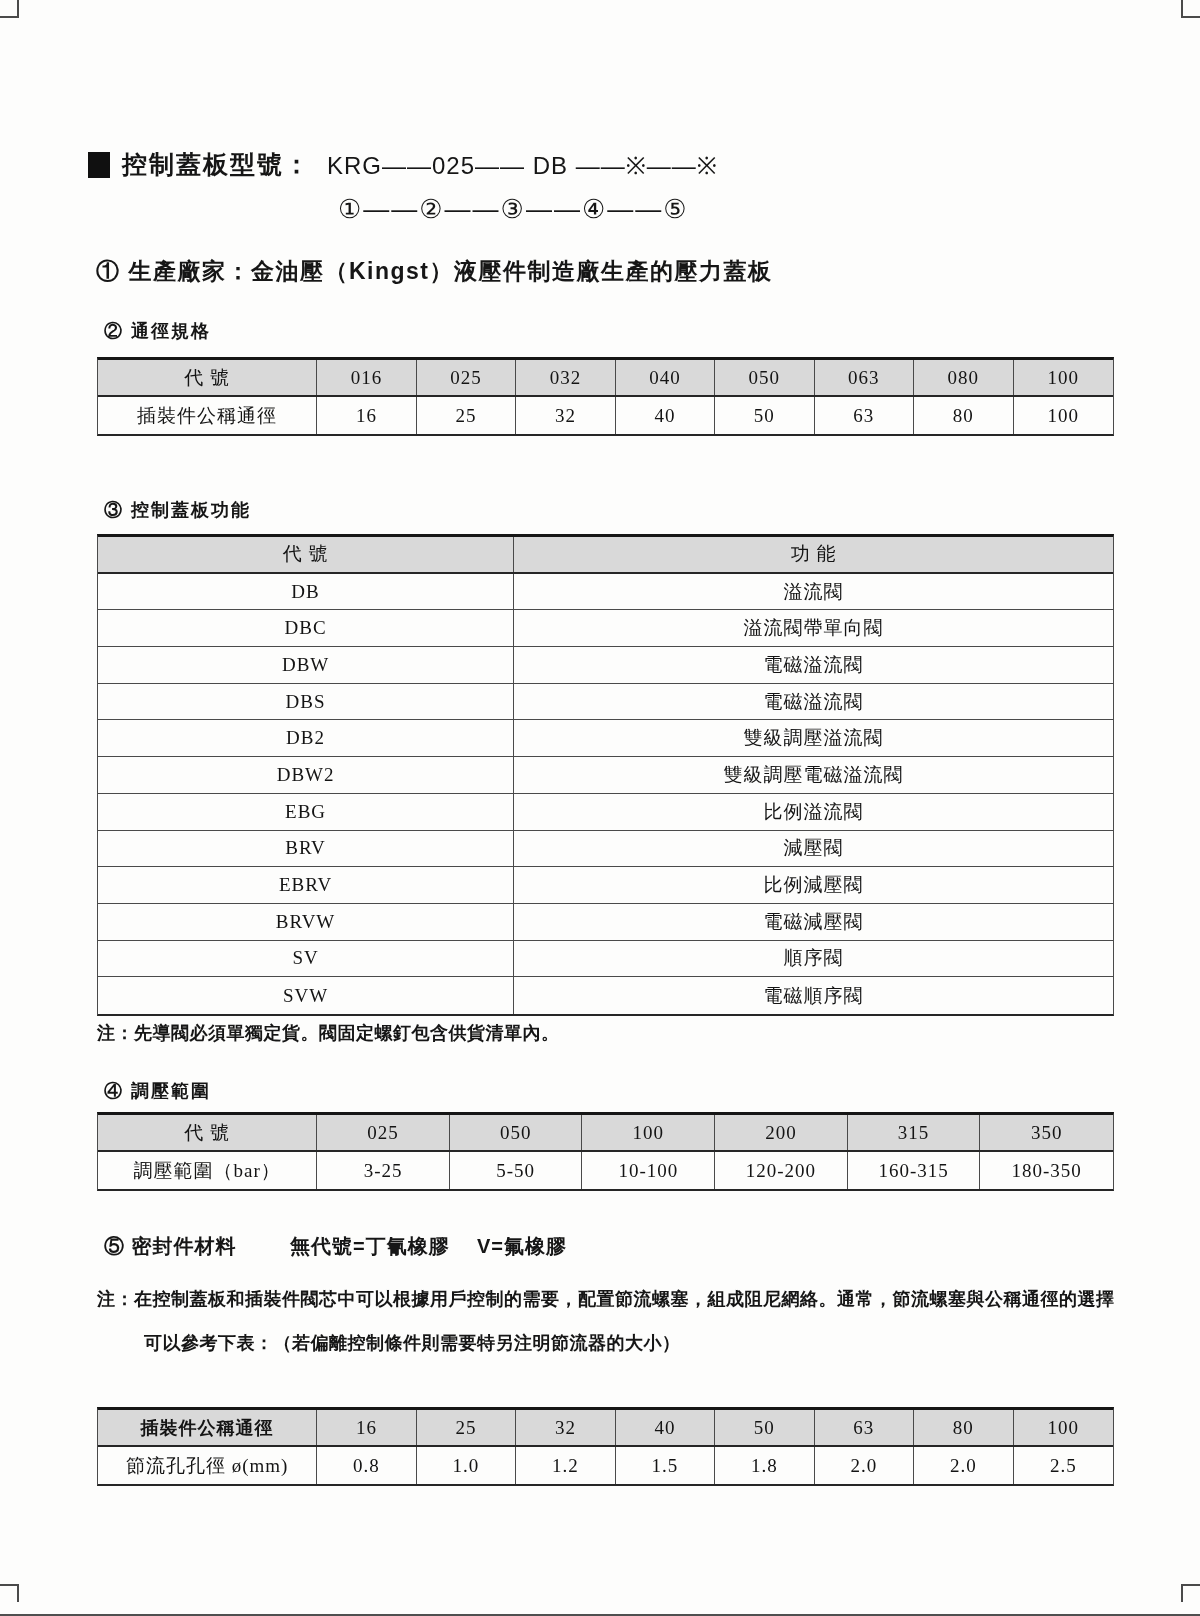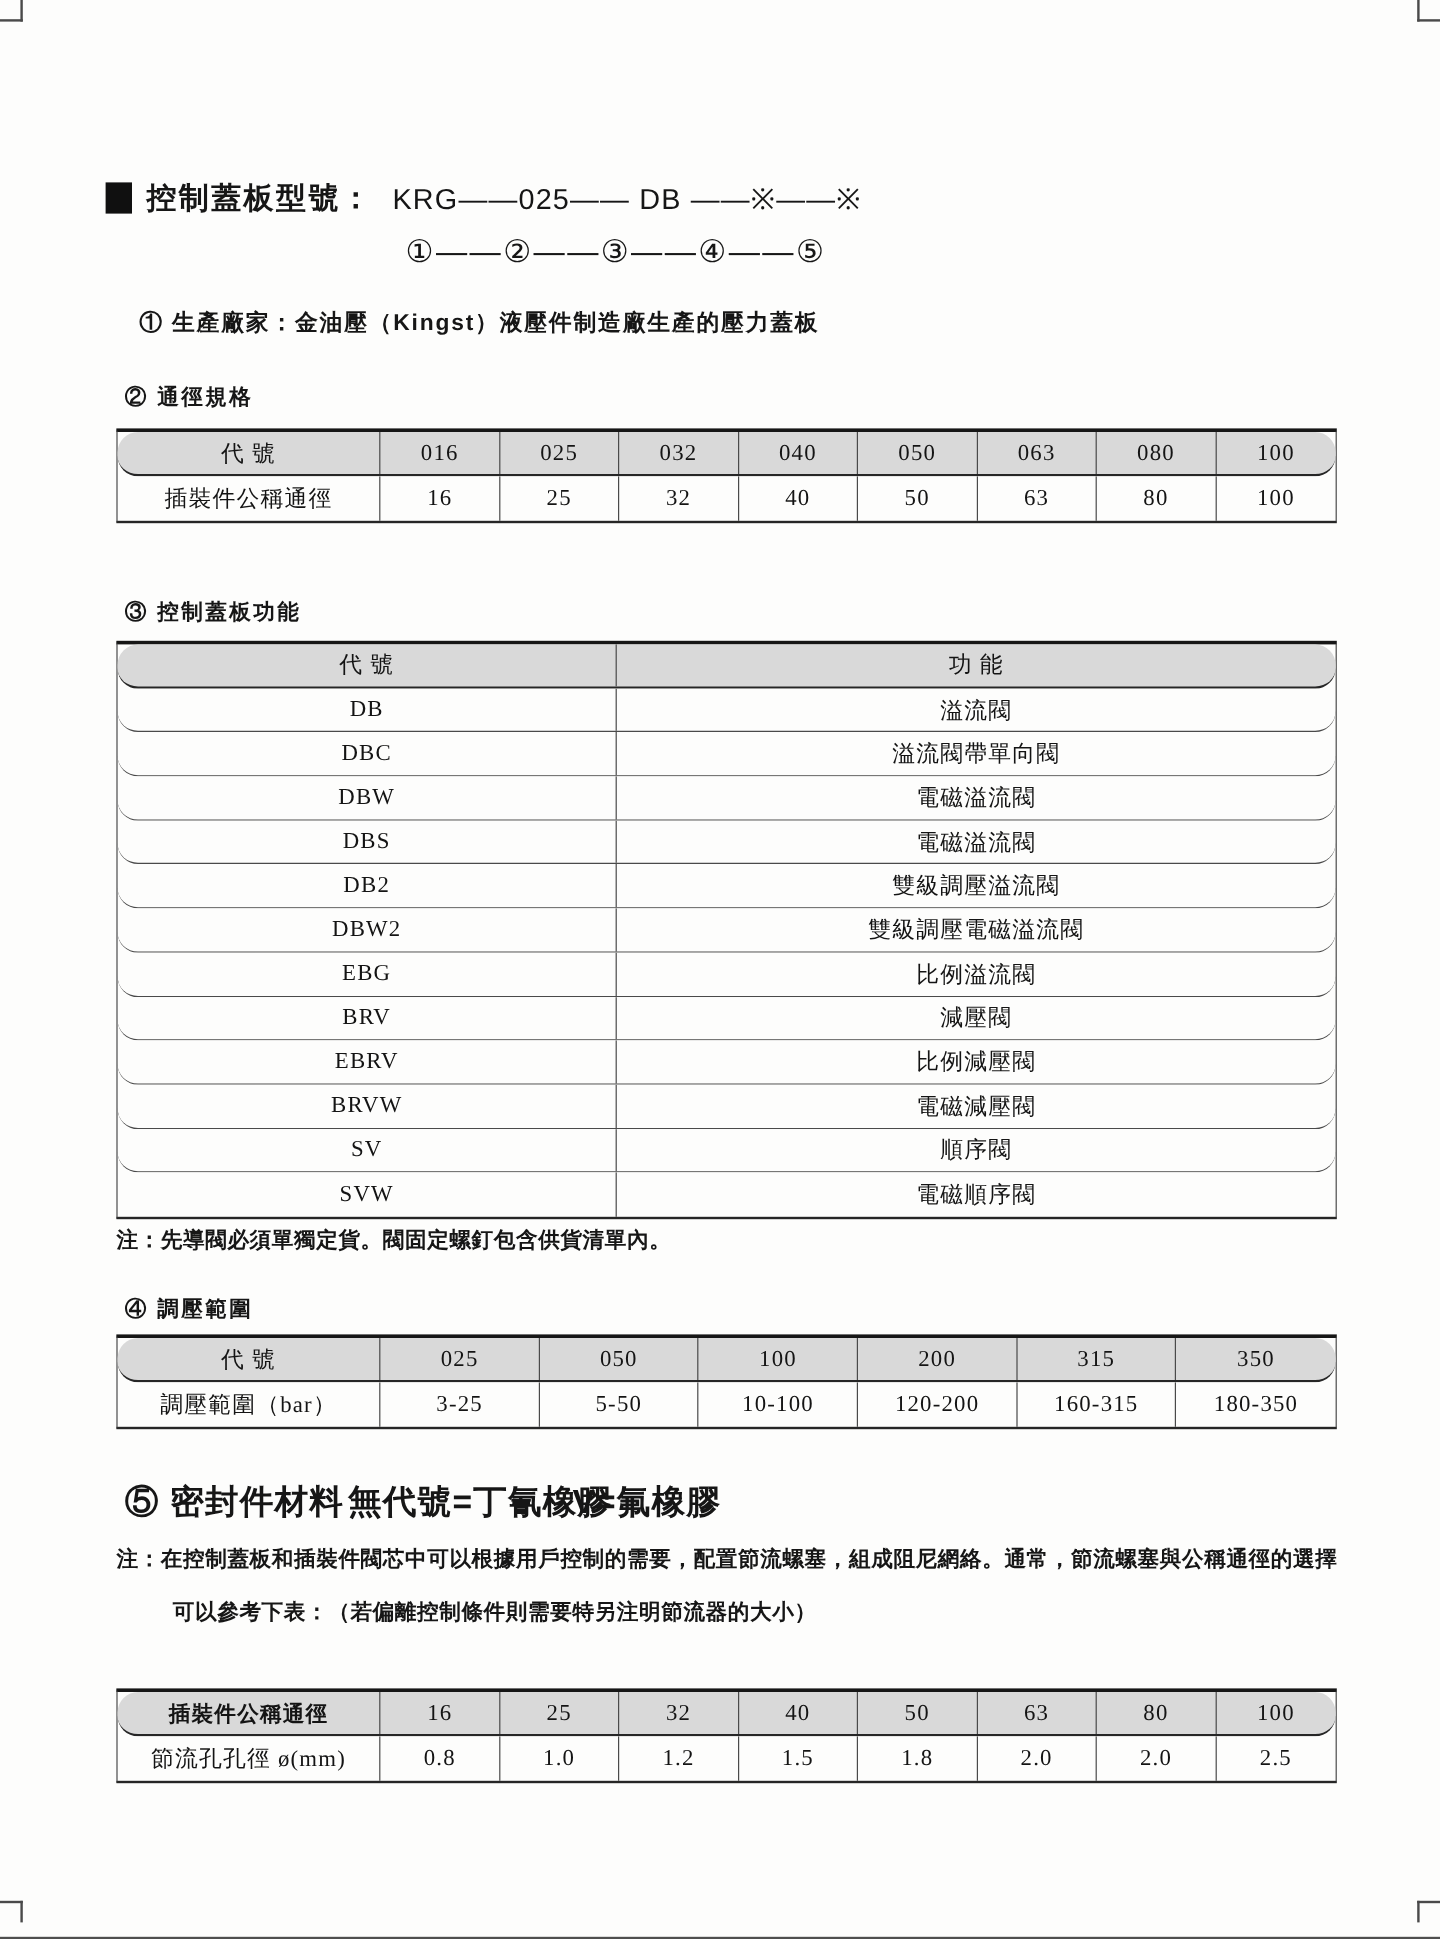--- a/index.html
+++ b/index.html
@@ -13,30 +13,30 @@
   .crop-bl{bottom:14px;left:0;border-right:2px solid #4a4a4a;border-top:2px solid #4a4a4a;}
   .crop-br{bottom:14px;right:0;border-left:2px solid #4a4a4a;border-top:2px solid #4a4a4a;}
   .bottom-rule{position:absolute;left:0;right:0;bottom:0;height:2px;background:#4f4f4f;}
 
   
   .main-title{position:absolute;top:148px;left:88px;display:flex;align-items:center;
               font-size:25px;font-weight:600;letter-spacing:2px;}
   .sq{width:22px;height:26px;background:#101010;margin-right:12px;flex:0 0 auto;}
   .model-code{margin-left:16px;font-size:24px;font-weight:500;letter-spacing:1px;text-align:right;}
   .seq{position:absolute;top:194px;left:338px;font-size:26px;font-weight:500;letter-spacing:2px;}
-  .sec-text{position:absolute;left:116px;font-size:19px;font-weight:600;letter-spacing:1.5px;}
+  .sec-text{position:absolute;left:96px;font-size:23px;font-weight:600;letter-spacing:1.5px;}
   .sec-title{position:absolute;left:104px;font-size:18px;font-weight:600;letter-spacing:2px;}
   .note{position:absolute;font-size:18px;font-weight:600;letter-spacing:0.5px;font-family:Liberation Mono, monospace;}
-  .s5item{position:absolute;top:1233px;font-size:28px;font-weight:600;letter-spacing:1px;}
+  .s5item{position:absolute;top:1233px;font-size:20px;font-weight:600;letter-spacing:1px;}
 
   
   .tbl{position:absolute;left:97px;width:1017px;box-sizing:border-box;
        border-top:3px solid #161616;border-bottom:2px solid #262626;
        border-left:1px solid #4a4a4a;border-right:1px solid #4a4a4a;background:#fdfdfc;}
-  .trow{display:flex;box-sizing:border-box;border-bottom:1px solid #4a4a4a;border-radius:17px;}
+  .trow{display:flex;box-sizing:border-box;border-bottom:1px solid #4a4a4a;}
   .trow:last-child{border-bottom:none;}
   .trow.head{background:#d9d9d9;border-bottom:2px solid #262626;}
   .h37{height:37px;}
   .h36{height:36.7px;}
   .tcell{box-sizing:border-box;display:flex;align-items:center;justify-content:center;
          border-right:1px solid #4a4a4a;font-family:"Liberation Serif","DejaVu Serif",serif;
          font-size:19px;letter-spacing:1px;color:#141414;}
   .tcell:last-child{border-right:none;}
   .w-label{width:21.6%;}
   .w-n8{width:9.8%;}

